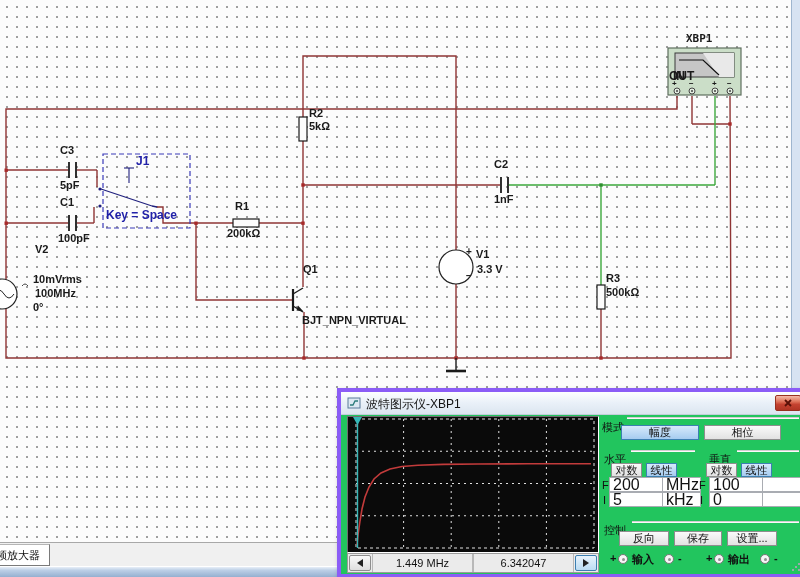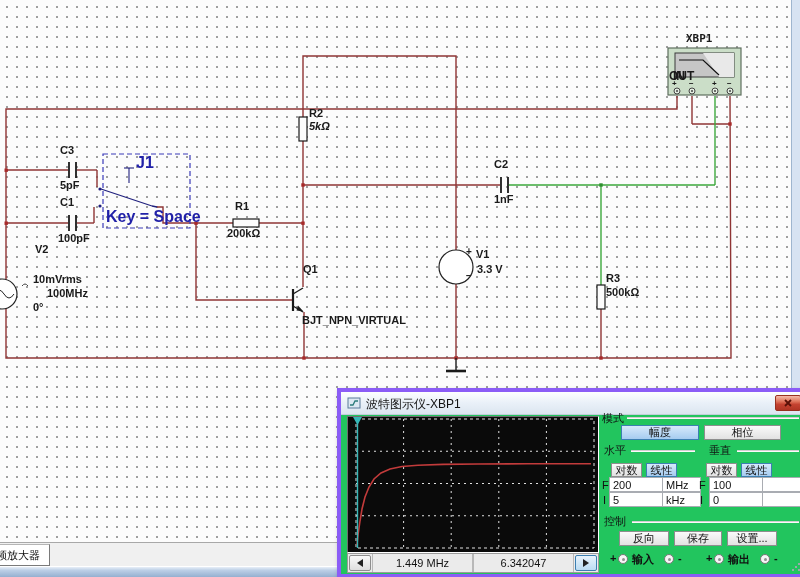--- a/index.html
+++ b/index.html
@@ -7,21 +7,21 @@
     font-family:"Liberation Sans","DejaVu Sans",sans-serif;background:#FBFBFB;}
   
   .canvas{position:absolute;left:0;top:0;width:800px;height:542px;
     background-color:#FCFCFC;
     background-image:radial-gradient(circle,#9c9c9c 0.7px,rgba(0,0,0,0) 0.9px);
     background-size:10px 10px;background-position:2px 2px;}
   .canvas svg{position:absolute;left:0;top:0;}
   .slabel{position:absolute;white-space:nowrap;color:#1a1a1a;}
   .comp{font-size:11px;font-weight:700;}
   .comp-sm{font-size:10px;font-weight:700;}
-  .switch{font-size:16px;font-weight:700;color:#2121A8;}
+  .switch{font-size:12px;font-weight:700;color:#2121A8;}
   .inst{font-size:11px;font-weight:700;font-family:"DejaVu Sans Mono","Liberation Mono",monospace;}
   .inst-sm{font-size:12px;font-weight:700;}
   .inst-xs{font-size:8px;font-weight:700;}
   
   .vscroll{position:absolute;right:0;top:0;width:8px;height:542px;background:#D7E3F2;border-left:1px solid #9FB6CF;}
   
   .tabstrip{position:absolute;left:0;top:542px;width:337px;height:24px;background:#F0F0F0;border-top:1px solid #A8A8A8;}
   .sheettab{position:absolute;left:-14px;top:1px;width:62px;height:20px;background:#FFFFFF;
     border:1px solid #7A7A7A;border-top:1px solid #B5B5B5;font-size:11px;color:#111;
     display:flex;align-items:center;justify-content:center;}
@@ -44,26 +44,26 @@
   .readout{position:absolute;left:6px;top:161px;width:250px;height:18px;background:#EBEBEB;
     border:1px solid #9A9A9A;display:flex;align-items:stretch;}
   .ro-btn{width:22px;border:1px solid #8E8E8E;border-radius:2px;background:linear-gradient(#FAFAFA,#DEDEDE);
     margin:1px;display:flex;align-items:center;justify-content:center;padding:0;}
   .ro-btn.focus{border:1px solid #3C7FB1;background:linear-gradient(#E8F3FC,#BBDCF3);}
   .tri-l{width:0;height:0;border-top:4px solid transparent;border-bottom:4px solid transparent;border-right:6px solid #222;}
   .tri-r{width:0;height:0;border-top:4px solid transparent;border-bottom:4px solid transparent;border-left:6px solid #222;}
   .ro-cell{flex:1;display:flex;align-items:center;justify-content:center;font-size:11px;color:#111;border-left:1px solid #B8B8B8;border-right:1px solid #B8B8B8;}
   
   .panel{position:absolute;left:258px;top:22px;width:204px;height:160px;font-size:11px;color:#111;}
-  .grouplabel{position:absolute;white-space:nowrap;}
+  .grouplabel{position:absolute;white-space:nowrap;margin-top:9px;}
   .etch{position:absolute;height:1px;background:#CFCFCF;border-bottom:1px solid #FAFAFA;}
   .pbtn{position:absolute;border:1px solid #8E8E8E;border-radius:0;font-size:11px;color:#111;
     background:linear-gradient(#FAFAFA,#E2E2E2);display:flex;align-items:center;justify-content:center;padding:0;}
   .pbtn.sel{border:1px solid #3C7FB1;background:linear-gradient(#D6E9FB,#A6CCF0);}
-  .pfield{position:absolute;background:#FFFFFF;border:1px solid #A9ACB2;font-size:11px;color:#111;
+  .pfield{position:absolute;background:#FFFFFF;border:1px solid #A9ACB2;font-size:16px;color:#111;
     display:flex;align-items:center;padding:0 3px;}
   .flabel{position:absolute;font-size:11px;color:#111;}
   .iocirc{position:absolute;width:8px;height:8px;border-radius:50%;border:1px solid #777;background:#F6F6F6;}
   .iocirc::after{content:"";position:absolute;left:2.5px;top:2.5px;width:3px;height:3px;border-radius:50%;background:#909090;}
   .iotxt{position:absolute;font-size:11px;font-weight:700;color:#111;white-space:nowrap;}
   .grip{position:absolute;right:2px;bottom:2px;width:10px;height:10px;
     background:
       radial-gradient(circle at 8px 2px,#9aa 1px,transparent 1.4px),
       radial-gradient(circle at 8px 8px,#9aa 1px,transparent 1.4px),
       radial-gradient(circle at 2px 8px,#9aa 1px,transparent 1.4px),
@@ -181,28 +181,28 @@
         </g>
       </g>
     </svg>
     <div>
         <div class="slabel comp" style="left: 60px; top: 144px;">C3</div>
         <div class="slabel comp" style="left: 60px; top: 179px;">5pF</div>
         <div class="slabel comp" style="left: 60px; top: 196px;">C1</div>
         <div class="slabel comp" style="left: 58px; top: 232px;">100pF</div>
         <div class="slabel comp" style="left: 35px; top: 243px;">V2</div>
         <div class="slabel comp" style="left: 33px; top: 273px;">10mVrms</div>
-        <div class="slabel comp" style="left: 47px; top: 287px;">100MHz</div>
+        <div class="slabel comp" style="left: 35px; top: 287px;">100MHz</div>
         <div class="slabel comp" style="left: 33px; top: 301px;">0°</div>
         <div class="slabel switch" style="left: 136px; top: 154px;">J1</div>
         <div class="slabel switch" style="left: 106px; top: 208px;">Key = Space</div>
         <div class="slabel comp" style="left: 235px; top: 200px;">R1</div>
         <div class="slabel comp" style="left: 227px; top: 227px;">200kΩ</div>
         <div class="slabel comp" style="left: 309px; top: 107px;">R2</div>
-        <div class="slabel comp" style="left: 309px; top: 120px; font-style: italic;">5kΩ</div>
+        <div class="slabel comp" style="left: 309px; top: 120px;">5kΩ</div>
         <div class="slabel comp" style="left: 303px; top: 263px;">Q1</div>
         <div class="slabel comp" style="left: 302px; top: 314px;">BJT_NPN_VIRTUAL</div>
         <div class="slabel comp" style="left: 494px; top: 158px;">C2</div>
         <div class="slabel comp" style="left: 494px; top: 193px;">1nF</div>
         <div class="slabel comp-sm" style="left: 466px; top: 246px;">+</div>
         <div class="slabel comp" style="left: 476px; top: 248px;">V1</div>
         <div class="slabel comp" style="left: 477px; top: 263px;">3.3 V</div>
         <div class="slabel comp-sm" style="left: 466px; top: 270px;">−</div>
         <div class="slabel comp" style="left: 606px; top: 272px;">R3</div>
         <div class="slabel comp" style="left: 606px; top: 286px;">500kΩ</div>

